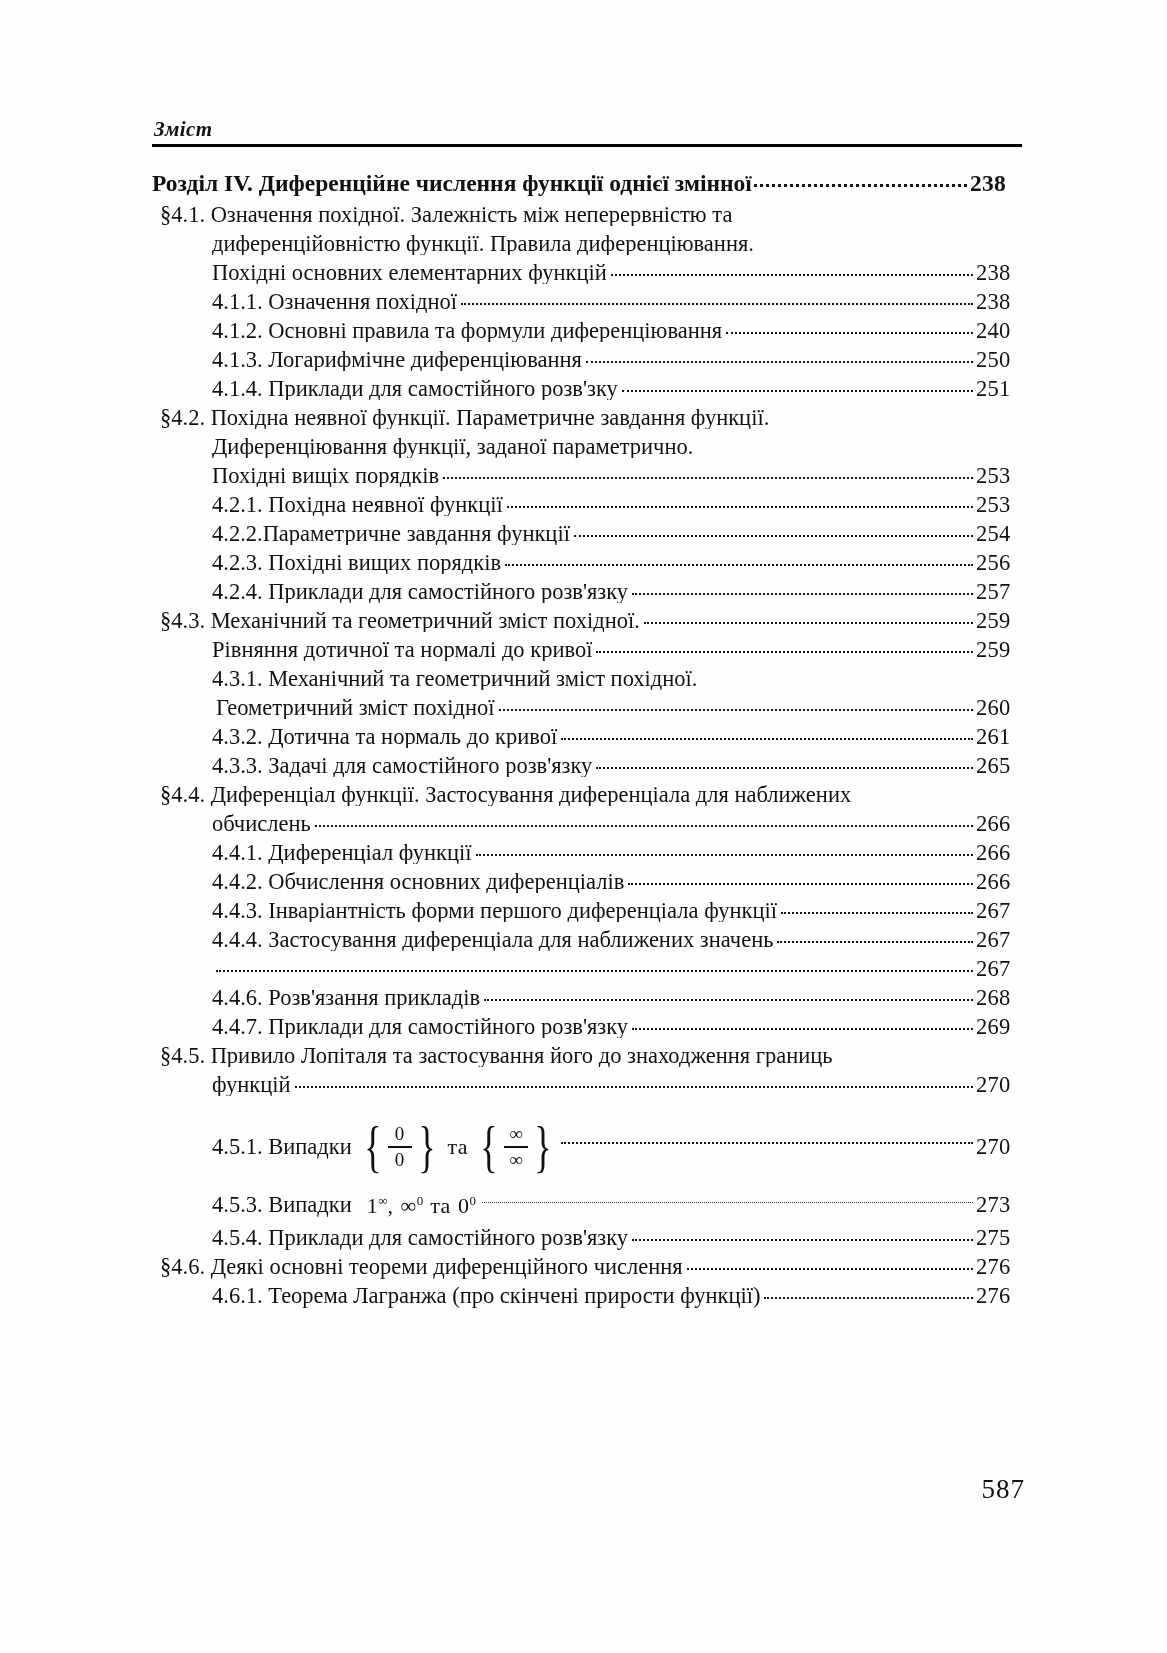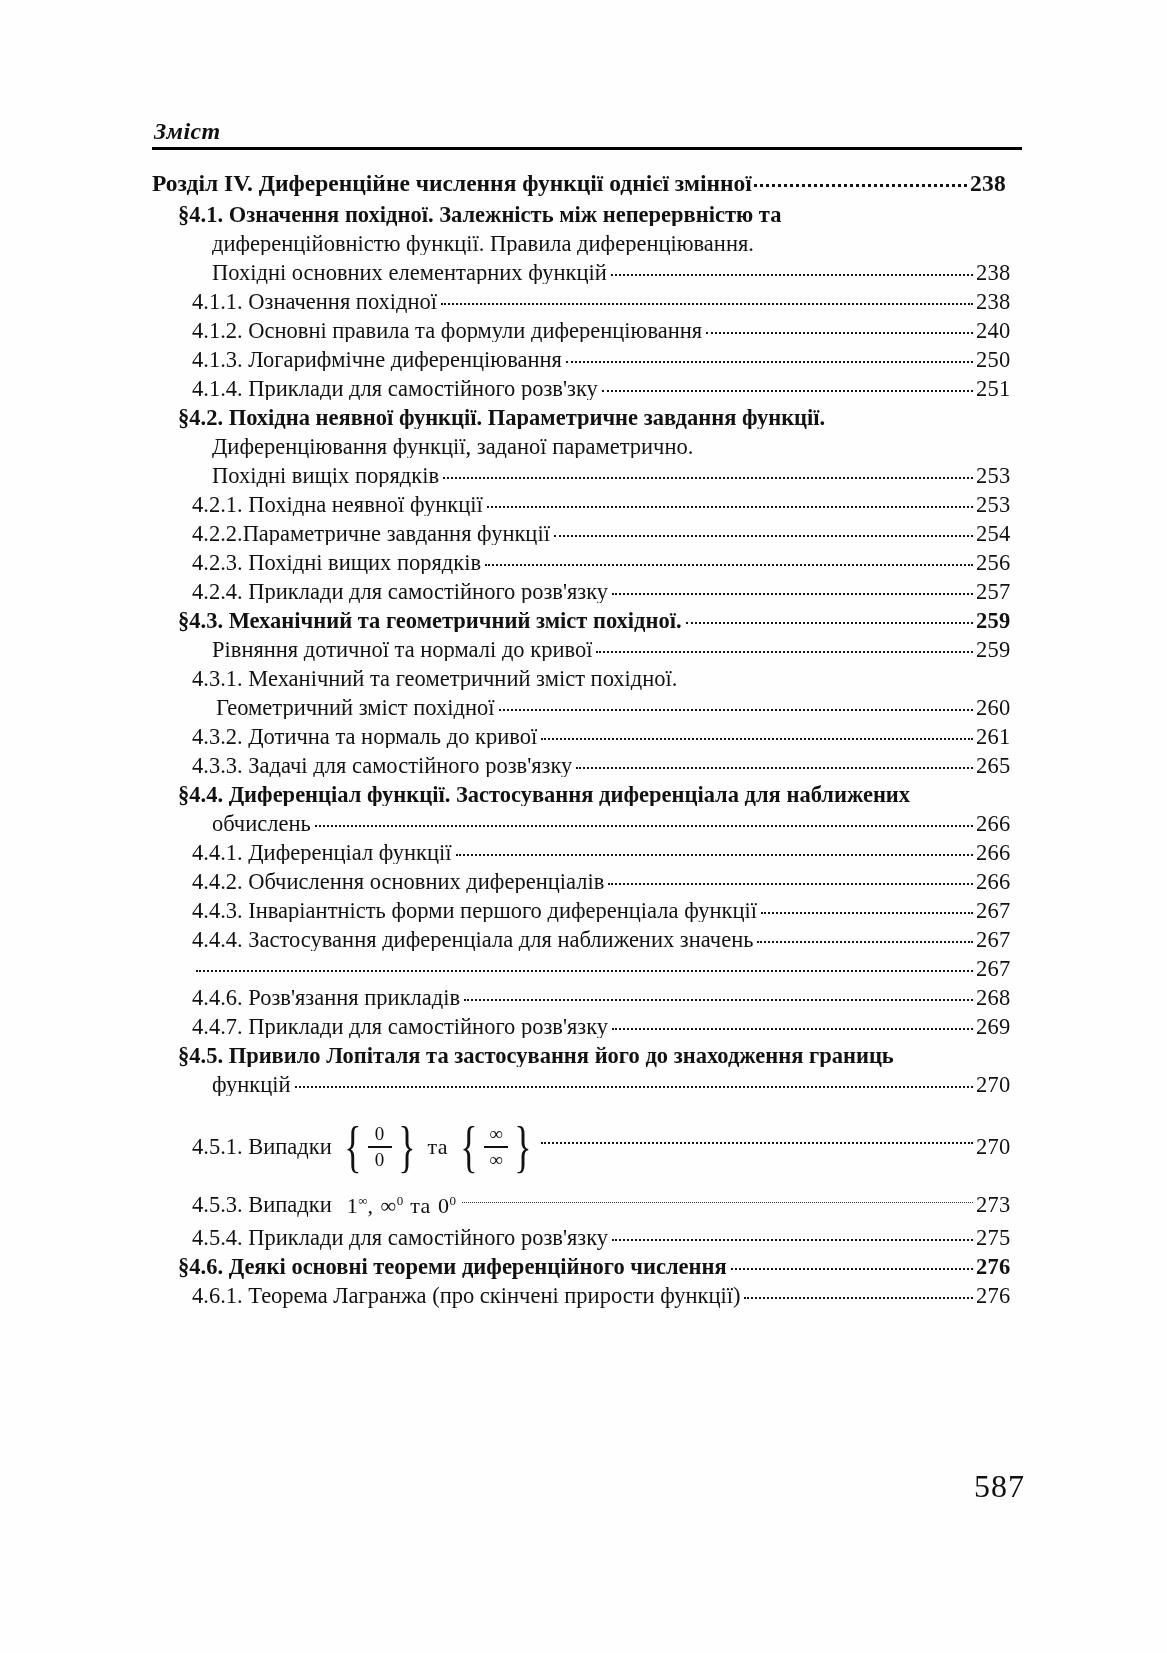--- a/index.html
+++ b/index.html
@@ -20,21 +20,21 @@
   
   .header-zone {
     position: absolute;
     left: 152px;
     top: 118px;
     width: 870px;
   }
   .running-head {
     font-style: italic;
     font-weight: bold;
-    font-size: 24px;
+    font-size: 21px;
     letter-spacing: 0.4px;
     line-height: 1.1;
     padding-left: 2px;
   }
   .header-rule {
     margin-top: 3px;
     border-bottom: 3px solid #000;
     width: 870px;
   }
 
@@ -81,28 +81,27 @@
     margin-left: 0;
     margin-bottom: 8px;
   }
   .lvl-chapter .leader {
     border-bottom-width: 3px;
     margin-left: 2px;
   }
   .lvl-chapter .page-no { min-width: 52px; }
 
   .lvl-section {
-    margin-left: 26px;
-    font-weight: bold;
+    margin-left: 8px;
   }
   .lvl-section-cont {
     margin-left: 60px;
   }
   .lvl-sub {
-    margin-left: 40px;
+    margin-left: 60px;
   }
   .lvl-sub-cont {
     margin-left: 64px;
   }
 
   .no-leader .leader { border-bottom: none; }
   .no-leader .page-no { min-width: 0; }
 
   
   .thin-leader .leader {
@@ -167,21 +166,21 @@
   .sp-l { margin-left: 8px; }
 
   
   .row-tall { margin-top: 14px; margin-bottom: 14px; }
 
   
   .folio {
     position: absolute;
     right: 142px;
     bottom: 148px;
-    font-size: 32px;
+    font-size: 27px;
     letter-spacing: 1px;
   }
 </style>
 </head>
 <body>
 
 <div class="page">
 
   <div class="header-zone">
     <div class="running-head">Зміст</div>

